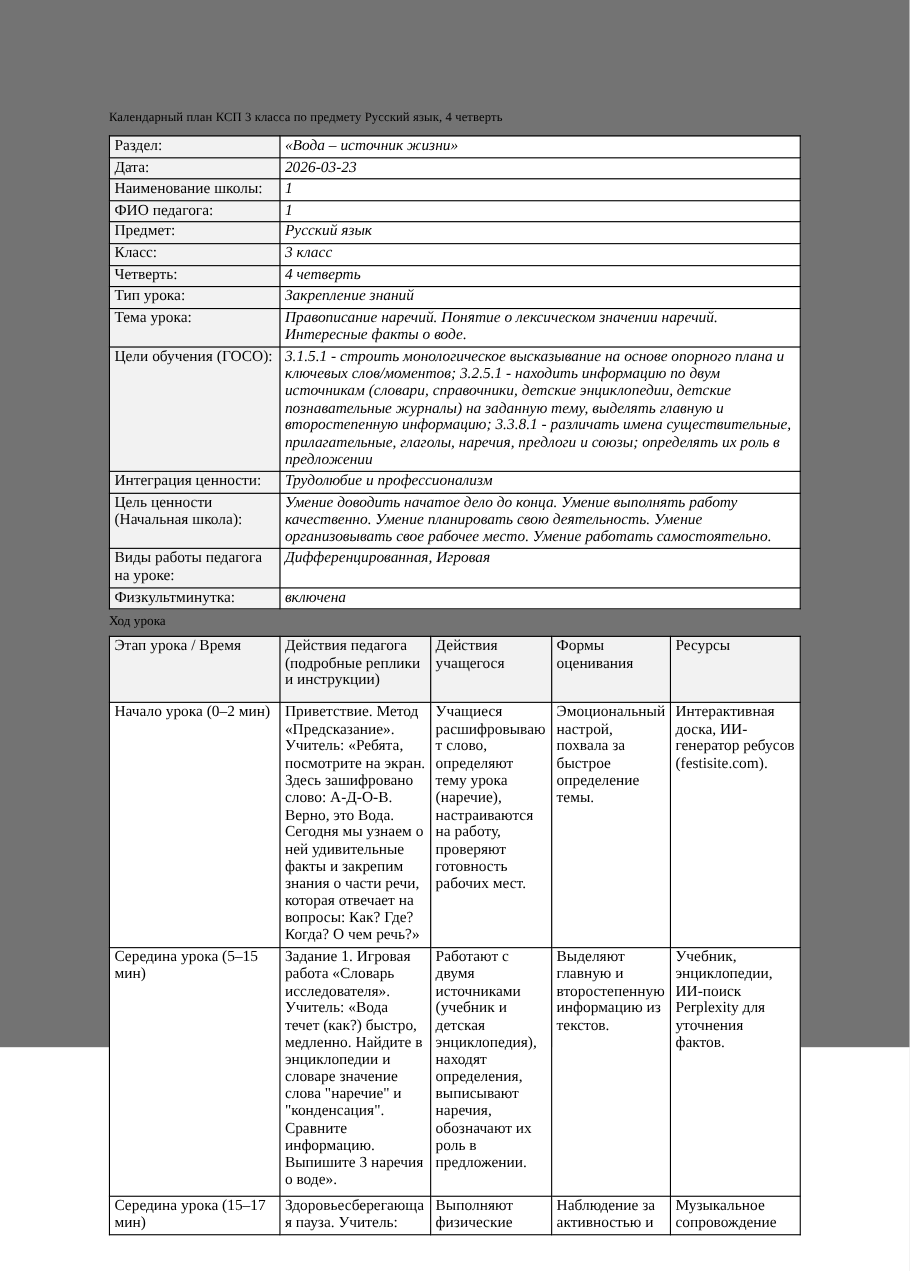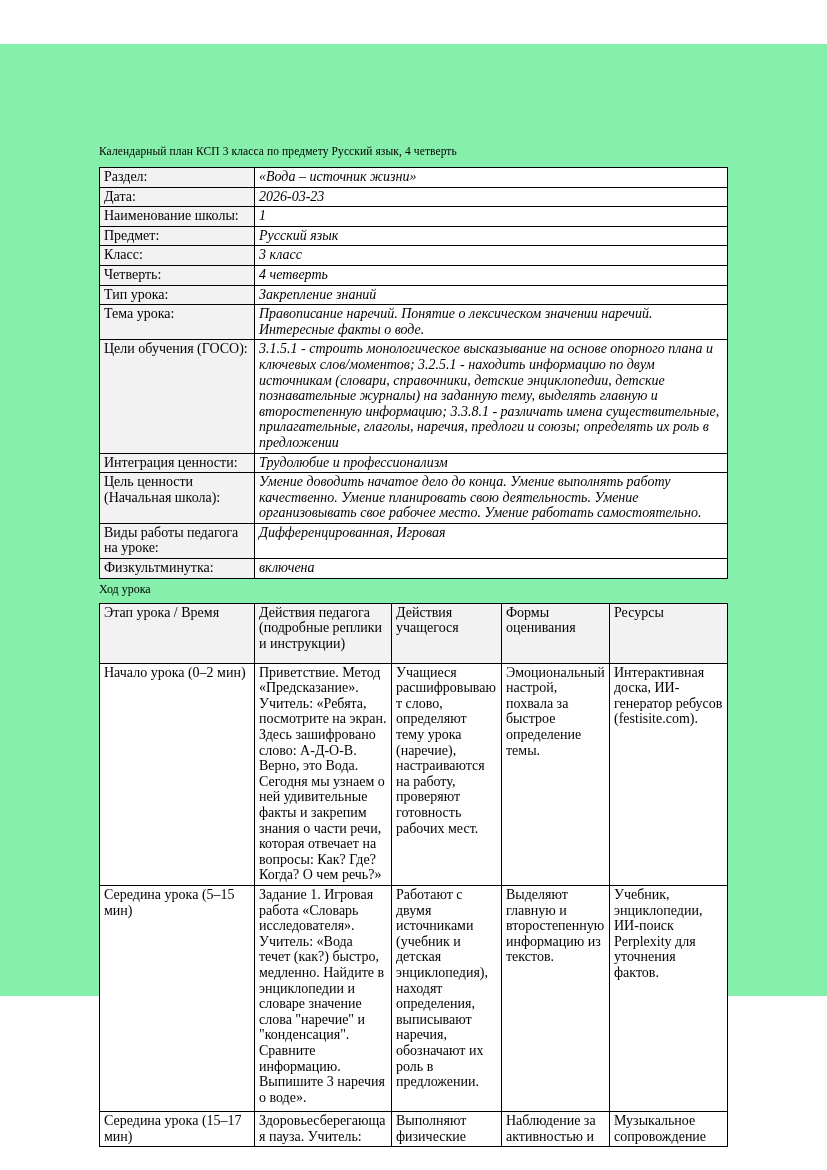--- a/index.html
+++ b/index.html
@@ -12,24 +12,23 @@
     width: 827px;
     height: 1170px;
     font-family: "Liberation Serif", "DejaVu Serif", serif;
     color: #000000;
     overflow: hidden;
   }
   .page {
     position: relative;
     width: 827px;
     height: 952px;
-    background: #86efac;
+    background: #737373;
     box-sizing: border-box;
     padding: 100px 99px 0 99px;
-    margin-top: 44px;
   }
   .doc-title {
     font-size: 11.5px;
     line-height: 15px;
     margin: 0 0 8px 0;
     letter-spacing: 0.1px;
     white-space: nowrap;
   }
   table.kspt {
     border-collapse: collapse;
@@ -99,20 +98,24 @@
       </tr>
       <tr>
         <td class="label">Дата:</td>
         <td class="value">2026-03-23</td>
       </tr>
       <tr>
         <td class="label">Наименование школы:</td>
         <td class="value">1</td>
       </tr>
       <tr>
+        <td class="label">ФИО педагога:</td>
+        <td class="value">1</td>
+      </tr>
+      <tr>
         <td class="label">Предмет:</td>
         <td class="value">Русский язык</td>
       </tr>
       <tr>
         <td class="label">Класс:</td>
         <td class="value">3 класс</td>
       </tr>
       <tr>
         <td class="label">Четверть:</td>
         <td class="value">4 четверть</td>

